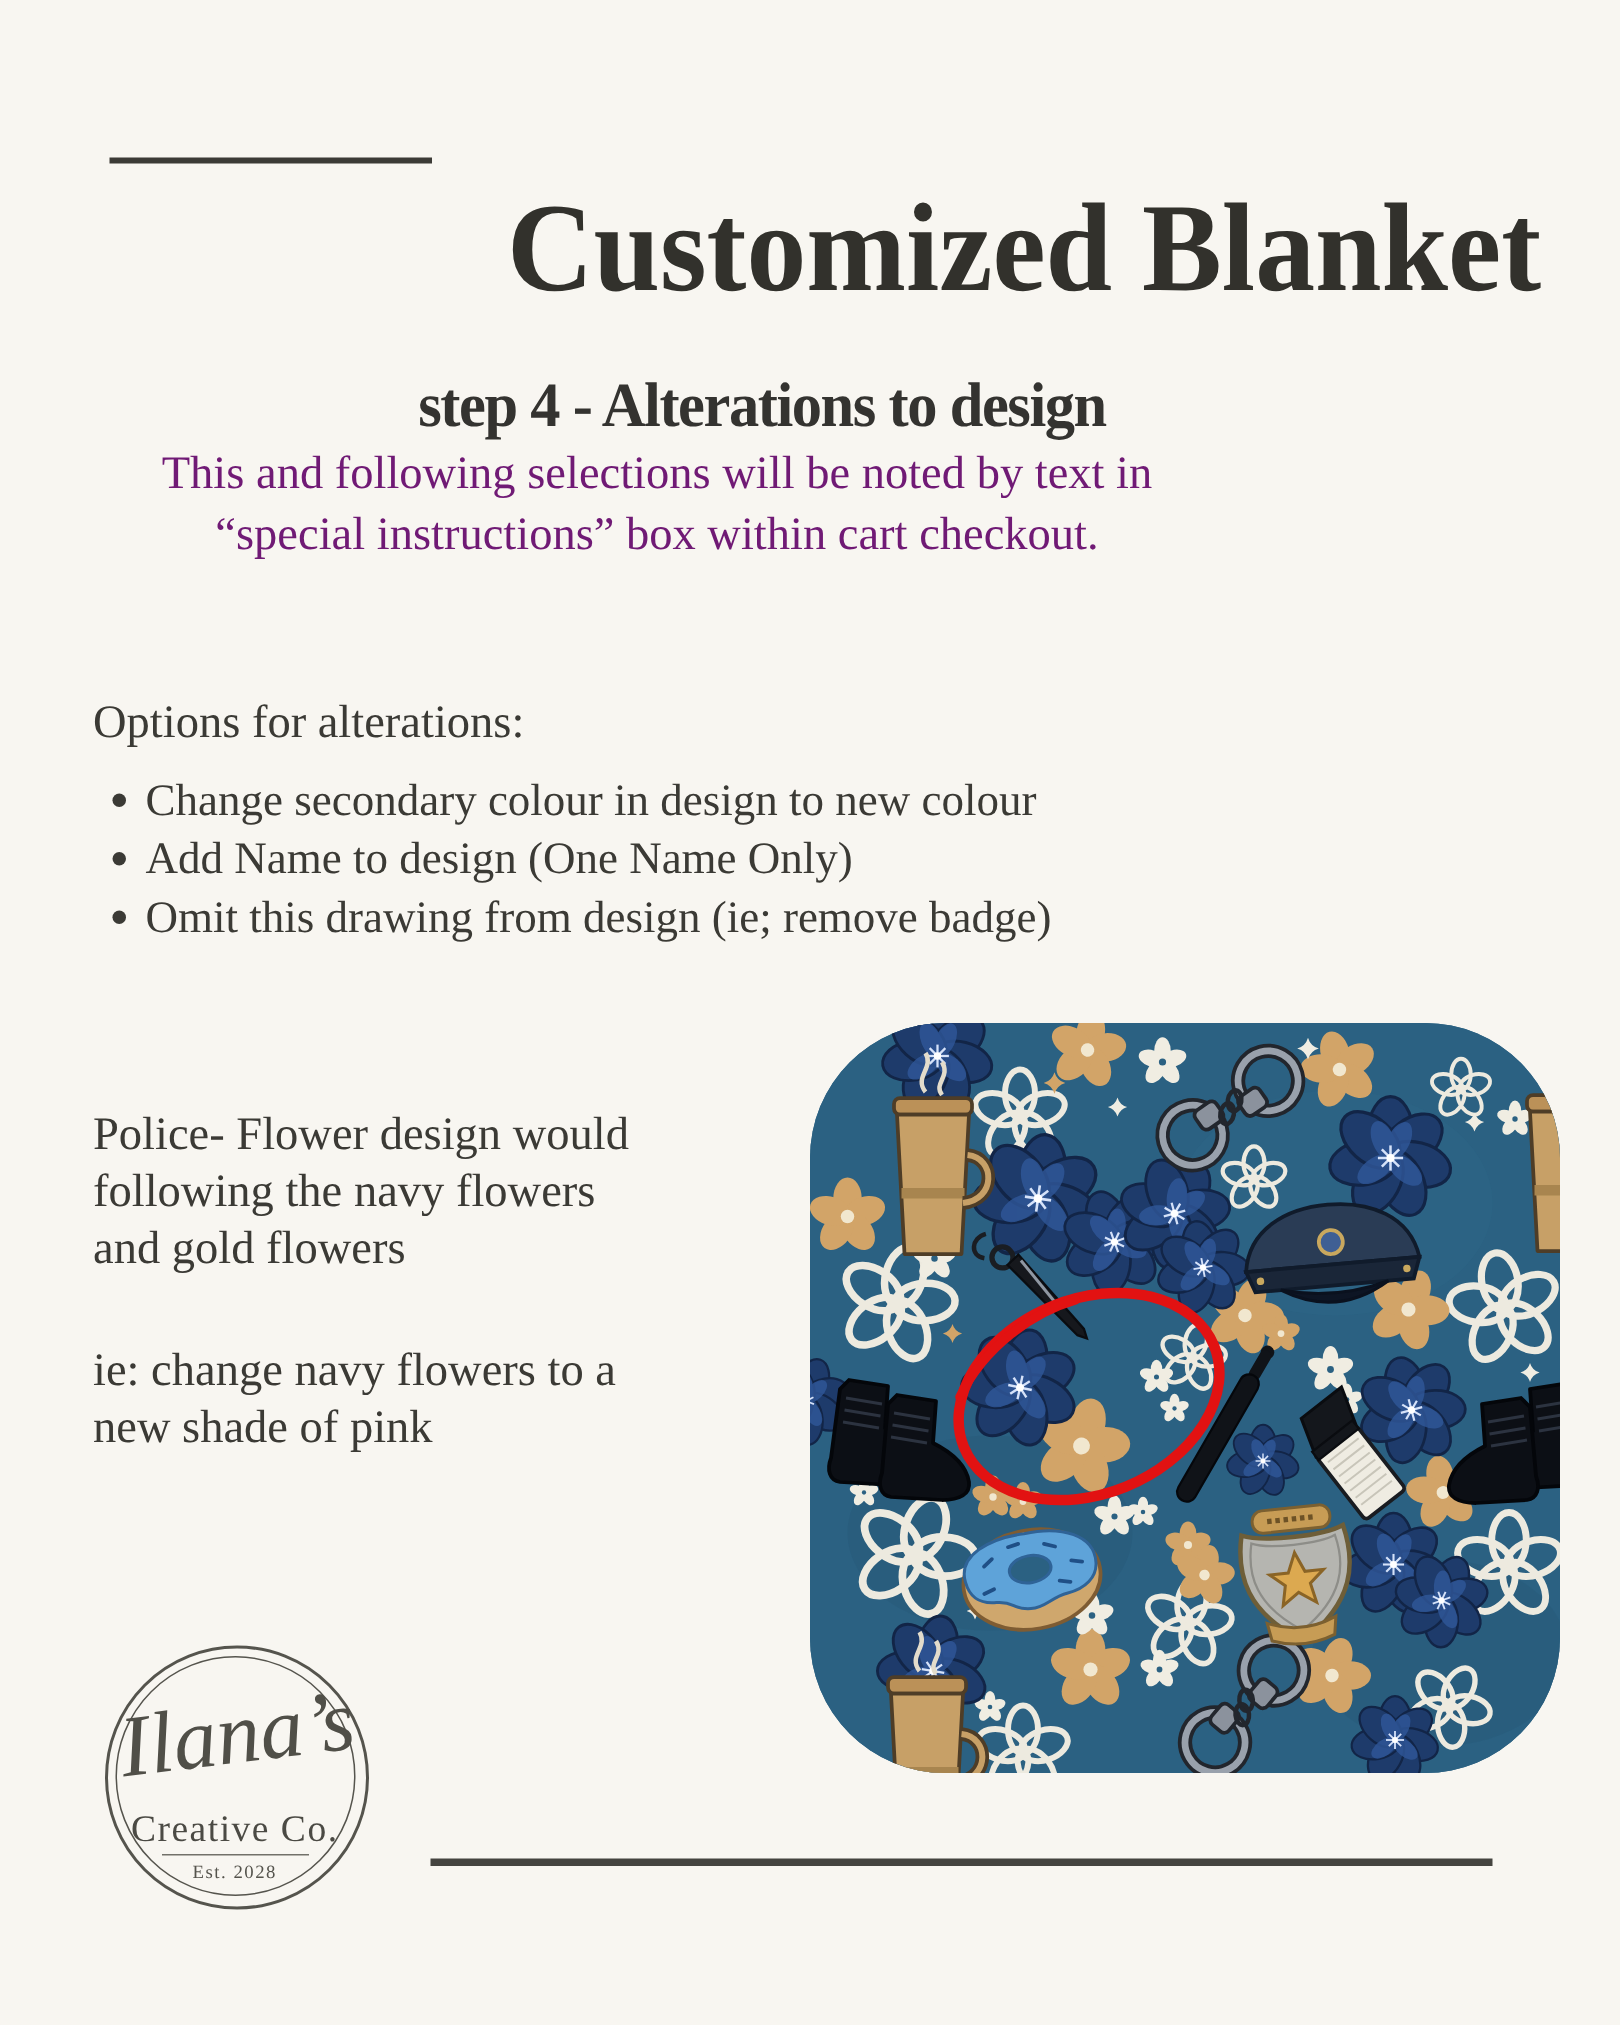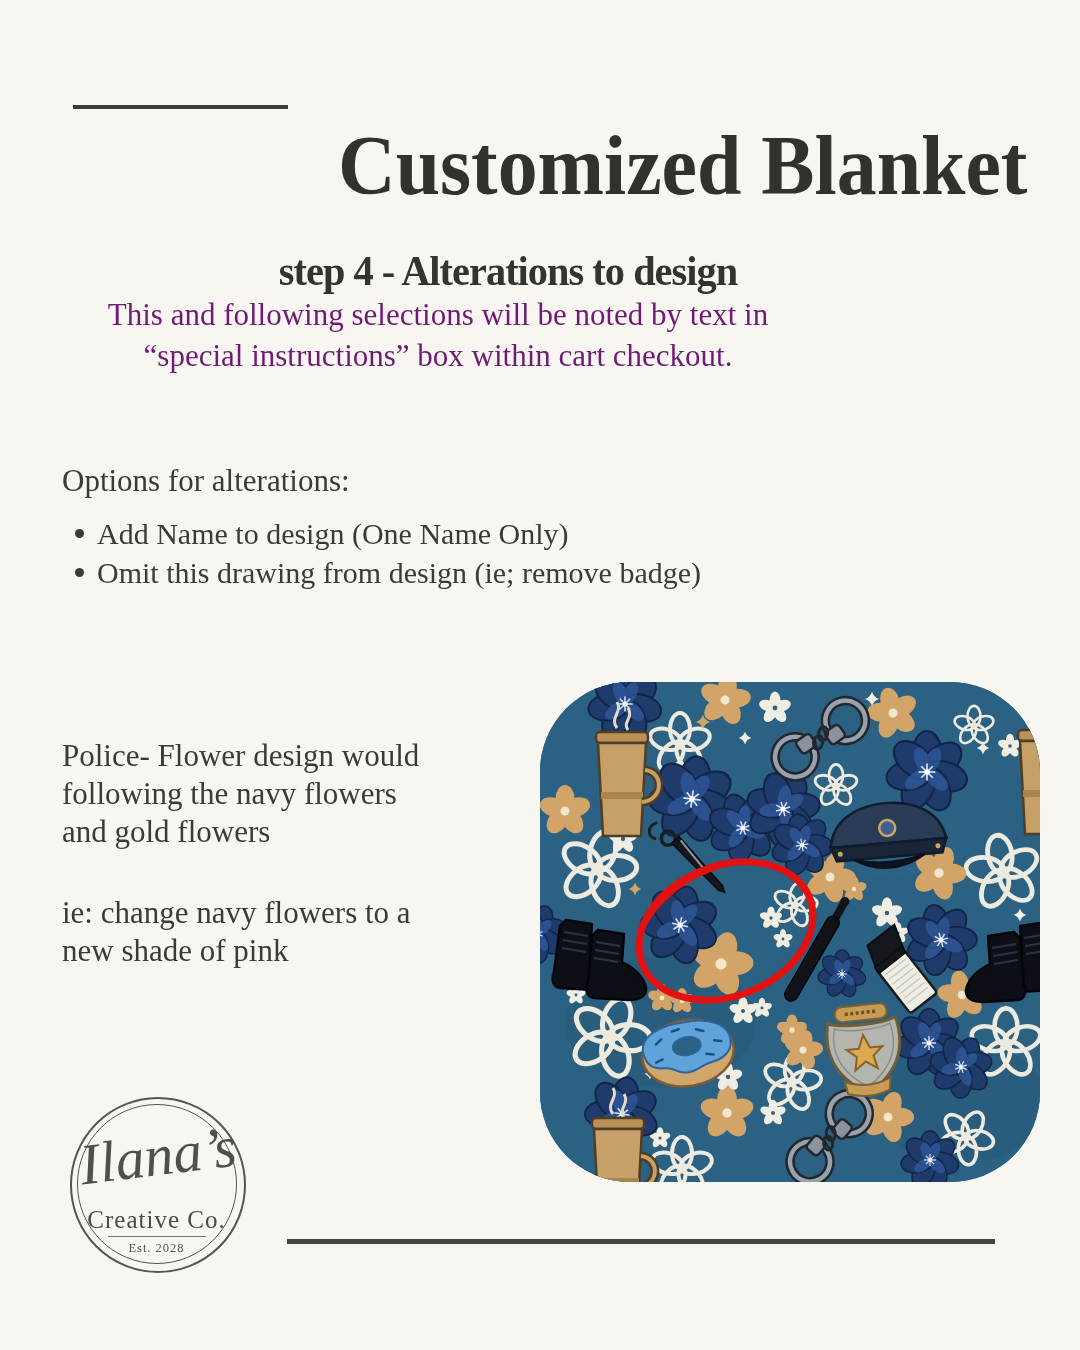--- a/index.html
+++ b/index.html
@@ -50,20 +50,24 @@
   <div class="intro">
     <div>This and following selections will be noted by text in</div>
     <div>“special instructions” box within cart checkout.</div>
   </div>
 
   <div class="options-label">Options for alterations:</div>
 
   <div class="bullets">
     <div class="bullet-row">
       <span class="dot"></span>
+      <span>Change secondary colour in design to new colour</span>
+    </div>
+    <div class="bullet-row">
+      <span class="dot"></span>
       <span>Add Name to design  (One Name Only)</span>
     </div>
     <div class="bullet-row">
       <span class="dot"></span>
       <span>Omit this drawing from design (ie; remove badge)</span>
     </div>
   </div>
 
   <div class="example">
     <div>Police- Flower design would</div>

